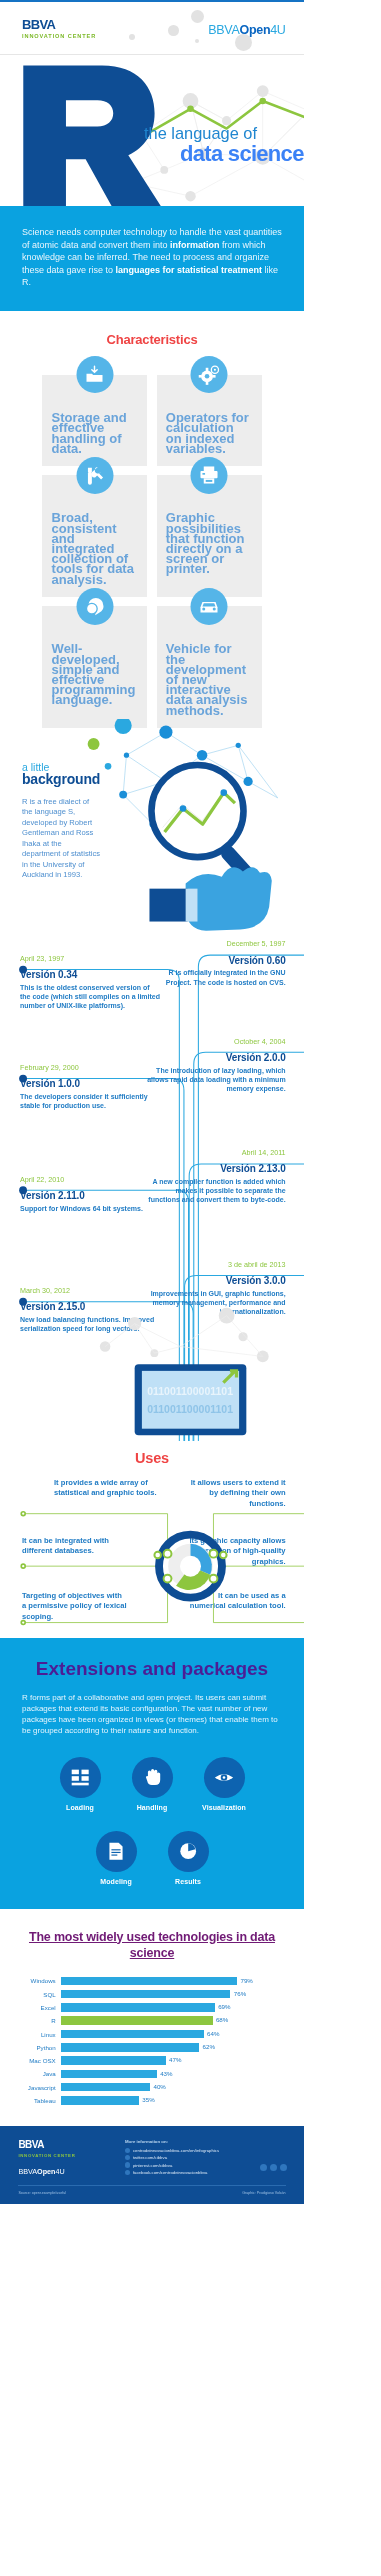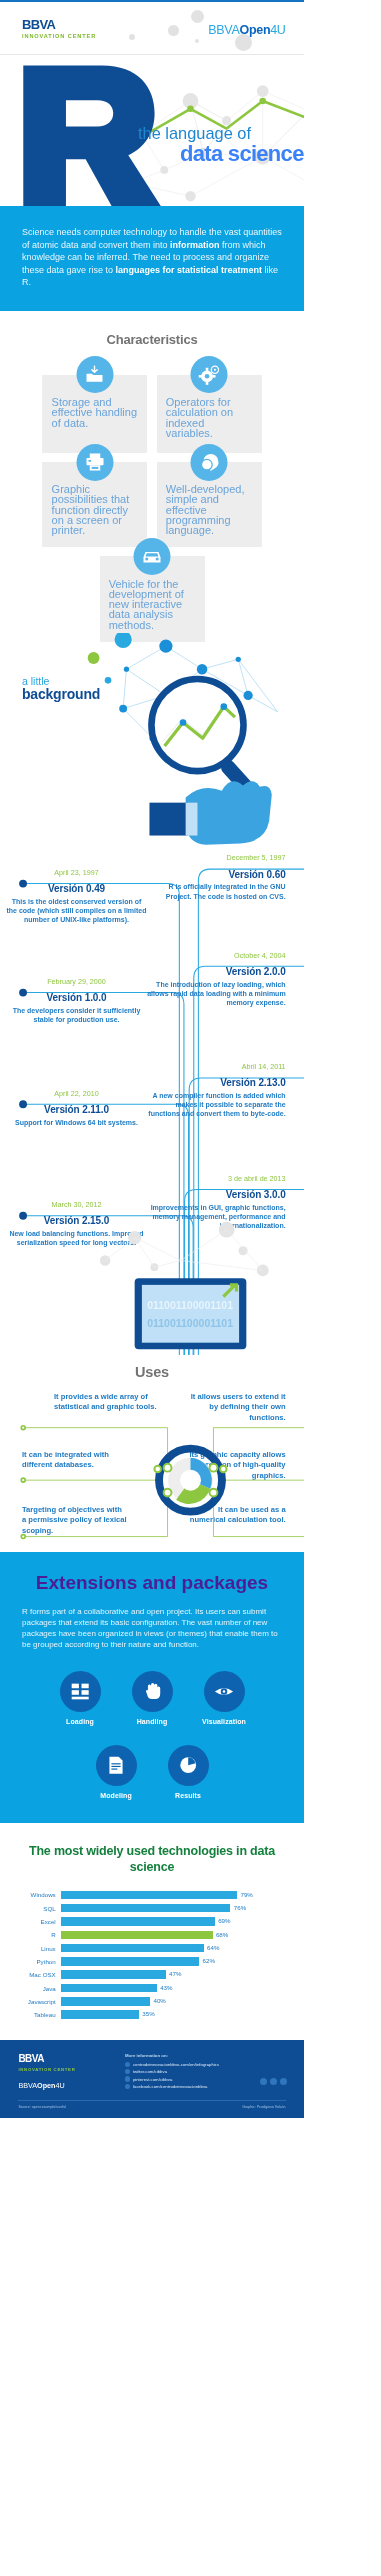--- a/index.html
+++ b/index.html
@@ -17,77 +17,77 @@
   .header { height:53px; position:relative; background:#fff; border-bottom:0.7px solid #e6e6e6; }
   .bbva-logo { position:absolute; left:22px; top:14.5px; font-size:13px; font-weight:bold; color:#0e4d94; letter-spacing:-0.7px; font-family:"Liberation Sans", sans-serif; }
   .bbva-sub { position:absolute; left:22px; top:31px; font-size:5.6px; letter-spacing:0.9px; color:#7cb928; font-weight:bold; }
   .open4u { position:absolute; right:18.4px; top:21px; font-size:12.5px; color:#2aa8e0; letter-spacing:-0.3px; }
   .open4u b { color:#0a66c2; }
   .header .dot { position:absolute; border-radius:50%; background:#e2e2e2; }
 
   
   .hero { position:relative; height:151px; background:#fff; overflow:hidden; }
   .hero svg.netbg { position:absolute; left:0; top:0; }
-  .hero-sub1 { position:absolute; left:138px; top:69px; font-size:16.4px; color:#1f86d0; font-weight:300; }
+  .hero-sub1 { position:absolute; left:144px; top:69px; font-size:16.4px; color:#1f86d0; font-weight:300; }
   .hero-sub2 { position:absolute; left:152px; top:86px; font-size:22px; color:#3b82f6; font-weight:bold; letter-spacing:-0.7px;margin-left:28px; }
 
   
   .intro { background:#0aa2e0; color:#fff; padding:20px 22px 22.3px 22px; }
   .intro p { font-size:9px; line-height:12.5px; color:#eaf6fd; font-weight:300; }
   .intro b { color:#fff; font-weight:bold; }
 
   
-  .sect-title { text-align:center; font-size:13px; font-weight:bold; color:#737373; letter-spacing:-0.2px; }
+  .sect-title { text-align:center; font-size:13px; font-weight:bold; color:#ef4444; letter-spacing:-0.2px; }
 
   
   .chars { padding:21px 0 17px 0; background:#fff; }
   .chars-grid { display:flex; flex-wrap:wrap; justify-content:center; gap:9.2px 9.2px; margin-top:28px; padding:0 22px; }
   .char-card { width:105px; background:#ededed; position:relative; padding:22.3px 9.2px 12px 9.2px; min-height:78px; }
   .char-icon {
     position:absolute; left:50%; transform:translateX(-50%); top:-18.4px;
     width:37px; height:37px; border-radius:50%; background:#55b5e8;
     display:flex; align-items:center; justify-content:center;
   }
-  .char-card p { font-size:11px; line-height:10.2px; color:#6aa4da; font-weight:400; }
+  .char-card p { font-size:13px; line-height:10.2px; color:#6aa4da; font-weight:700;margin-top:16px; }
 
   
   .bg-sect { position:relative; padding:16px 22px 6.6px 22px; min-height:197px; background:#fff; }
   .bg-kicker { font-size:10.5px; color:#2aa8e0; font-weight:300; }
   .bg-title { font-size:14px; color:#0e4d94; font-weight:bold; letter-spacing:-0.2px; margin-top:-1.3px; }
   .bg-text { font-size:7.6px; line-height:10.5px; color:#4e8fcf; font-weight:300; width:79px; margin-top:9.2px; }
   .bg-art { position:absolute; right:0; top:-26px; }
 
   
   .timeline { position:relative; background:#fff; padding-bottom:6.6px; }
   .tl-item { position:absolute; width:141px; }
   .tl-date { font-size:7.2px; color:#8dc63f; font-weight:300; }
   .tl-ver { font-size:10px; font-weight:bold; color:#0e4d94; margin-top:6.6px; letter-spacing:-0.1px; }
   .tl-desc { font-size:7px; line-height:9.2px; color:#1f7bc4; font-weight:bold; margin-top:2.6px; }
-  .tl-left { left:6px; text-align:center; }
+  .tl-left { left:20px; text-align:left; }
   .tl-right { right:18.4px; text-align:right; }
 
   
   .uses { position:relative; background:#fff; padding:9.2px 0 22.3px 0; min-height:197px; }
   .uses .sect-title { font-size:14.5px; margin-bottom:17px; }
   .use-txt { position:absolute; width:105px; font-size:7.6px; line-height:10.5px; color:#1f7bc4; font-weight:bold; }
   .use-l { left:22px; text-align:left; }
   .use-r { right:18.4px; text-align:right; }
 
   
   .ext { background:#0aa2e0; color:#fff; padding:20px 22px 24px 22px; text-align:center; }
   .ext h2 { font-size:19px; font-weight:bold; color:#4c1d95; margin-bottom:12px; }
   .ext p { font-size:8px; line-height:11.2px; color:#e3f4fd; font-weight:300; text-align:left; }
   .ext-row { display:flex; justify-content:center; gap:17px; margin-top:20px; }
   .ext-item { width:55px; }
   .ext-circle { width:41px; height:41px; border-radius:50%; background:#0d63b0; margin:0 auto; display:flex; align-items:center; justify-content:center; }
   .ext-label { margin-top:6px; font-size:7px; font-weight:bold; color:#fff; letter-spacing:0.1px; }
 
   
   .chart-sect { background:#fff; padding:20px 0 17px 0; }
-  .chart-sect h2 { text-align:center; font-size:12.5px; font-weight:bold; color:#15803d; line-height:16.4px; padding:0 26px; letter-spacing:-0.2px; }
+  .chart-sect h2 { text-align:center; font-size:12.5px; font-weight:bold; color:#701a75; line-height:16.4px; padding:0 26px; letter-spacing:-0.2px;text-decoration:underline; }
   .chart { margin-top:14.5px; padding:0 20px 0 20px; }
   .bar-row { display:flex; align-items:center; height:10px; margin-bottom:3.3px; }
   .bar-label { width:41px; text-align:right; padding-right:5.3px; font-size:6.2px; color:#1f7bc4; font-weight:300; }
   .bar-track { flex:1; position:relative; height:8.5px; }
   .bar-fill { height:8.5px; background:#2aa8e0; }
   .bar-fill.hl { background:#8dc63f; }
   .bar-val { position:absolute; top:0; line-height:8.5px; font-size:6.2px; color:#1f7bc4; font-weight:300; padding-left:3.3px; }
 
   
   .footer { background:#0e4d94; color:#fff; padding:13px 18.4px 9.2px 18.4px; position:relative; }
@@ -194,20 +194,30 @@
                 <rect x="0" y="15" width="5" height="4"></rect>
                 <rect x="21" y="15" width="5" height="4"></rect>
               </g>
               <circle cx="25" cy="7" r="5.5" fill="none" stroke="#fff" stroke-width="2"></circle>
               <circle cx="25" cy="7" r="1.6" fill="#fff"></circle>
             </svg>
         </div>
         <p>Operators for calculation on indexed variables.</p>
       </div>
 
+      <div class="char-card">
+        <div class="char-icon">
+          <svg width="20" height="21" viewBox="0 0 30 32">
+              <rect x="5" y="10" width="6" height="20" rx="3" fill="#fff"></rect>
+              <path d="M5 4 h6 v7 h-6 z" fill="#fff"></path>
+              <path d="M20 3 a5 5 0 1 0 5 7 l-3 3 6 6 -3 3 -6-6 -3 3 a5 5 0 0 1 -5-8 z" fill="#fff"></path>
+            </svg>
+        </div>
+        <p>Broad, consistent and integrated collection of tools for data analysis.</p>
+      </div>
 
       <div class="char-card">
         <div class="char-icon">
           <svg width="21" height="20" viewBox="0 0 32 30">
               <rect x="8" y="2" width="16" height="7" fill="#fff"></rect>
               <rect x="3" y="9" width="26" height="11" rx="1.5" fill="#fff"></rect>
               <rect x="6" y="12" width="4" height="2.5" fill="#55b5e8"></rect>
               <rect x="8" y="20" width="16" height="8" fill="#fff"></rect>
               <rect x="11" y="22.5" width="10" height="3" fill="#55b5e8"></rect>
             </svg>
@@ -273,20 +283,21 @@
           <circle cx="208" cy="112" r="5"></circle>
         </g>
       <rect x="218" y="190" width="22" height="60" rx="8" transform="rotate(-42 229 220)" fill="#0e4d94"></rect>
 
       <path d="M150 250 q25 -22 55 -10 q14 -24 32 -8 q16 -14 26 2 q16 -6 18 12 l-4 40 q-6 32 -44 34 l-52 2 q-30 -2 -31 -34 z" fill="#3aa3e0"></path>
       <rect x="95" y="258" width="58" height="50" fill="#0e4d94"></rect>
       <rect x="150" y="258" width="18" height="50" fill="#bfe0f6"></rect>
     </svg>
     <div class="bg-kicker">a little</div>
     <div class="bg-title">background</div>
+    <div class="bg-text">R is a free dialect of the language S, developed by Robert Gentleman and Ross Ihaka at the department of statistics in the University of Auckland in 1993.</div>
   </div>
 
   <div class="timeline" style="height:499px;">
     <svg width="381" height="499" style="position:absolute;left:0;top:0;" viewBox="0 0 580 760">
       <g stroke="#2aa8e0" stroke-width="1.6" fill="none">
         <path d="M35 42 H255 q18 0 18 18 V760"></path>
         <path d="M545 20 H320 q-18 0 -18 18 V760"></path>
         <path d="M35 208 H262 q18 0 18 18 V760"></path>
         <path d="M545 168 H313 q-18 0 -18 18 V760"></path>
         <path d="M35 378 H269 q18 0 18 18 V760"></path>
@@ -302,21 +313,21 @@
         <circle cx="545" cy="20" r="6"></circle>
           <circle cx="545" cy="168" r="6"></circle>
         <circle cx="545" cy="338" r="6"></circle>
           <circle cx="545" cy="508" r="6"></circle>
         <circle cx="545" cy="62" r="6"></circle>
       </g>
     </svg>
 
     <div class="tl-item tl-left" style="top:12px;">
       <div class="tl-date">April 23, 1997</div>
-      <div class="tl-ver">Versión 0.49</div>
+      <div class="tl-ver">Versión 0.34</div>
       <div class="tl-desc">This is the oldest conserved version of the code (which still compiles on a limited number of UNIX-like platforms).</div>
     </div>
 
     <div class="tl-item tl-right" style="top:-2.6px;">
       <div class="tl-date">December 5, 1997</div>
       <div class="tl-ver">Versión 0.60</div>
       <div class="tl-desc">R is officially integrated in the GNU Project. The code is hosted on CVS.</div>
     </div>
 
     <div class="tl-item tl-left" style="top:121px;">

